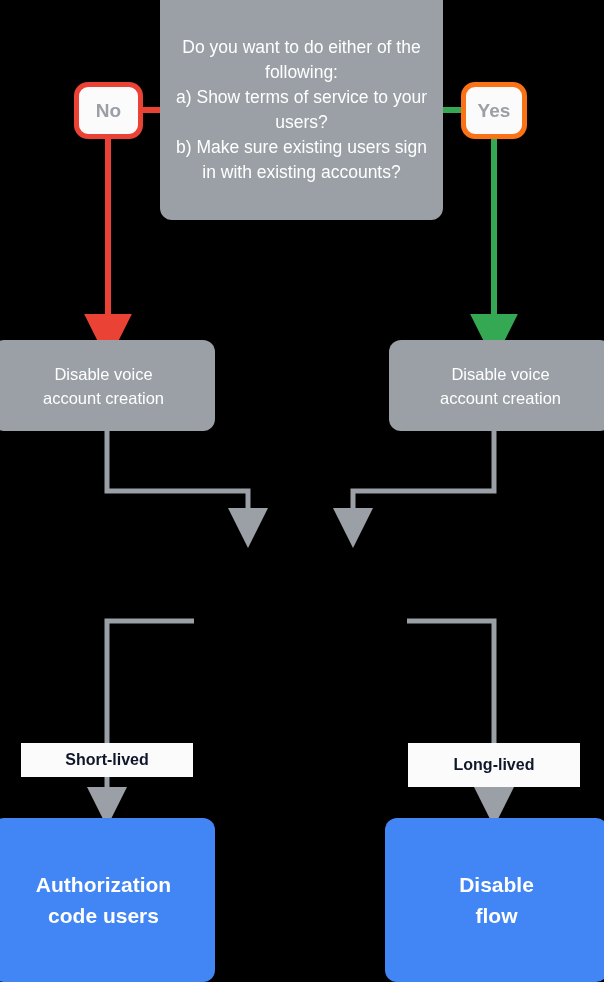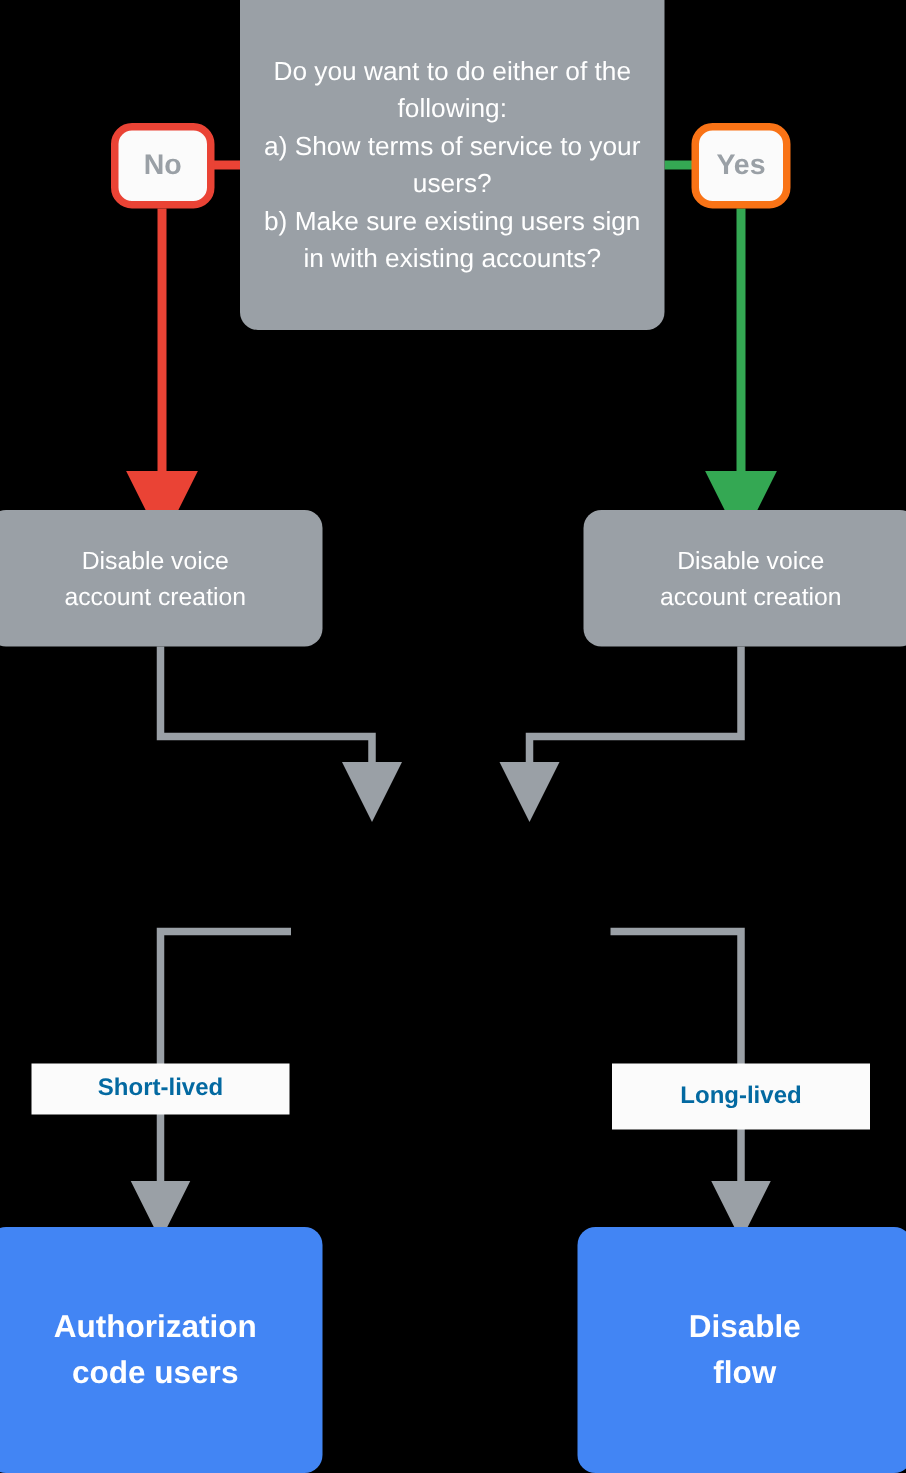--- a/index.html
+++ b/index.html
@@ -63,23 +63,24 @@
   .badge-yes {
     border: 5px solid #f97316;
   }
   .edge-label {
     position: absolute;
     box-sizing: border-box;
     display: flex;
     align-items: center;
     justify-content: center;
     background: #fbfbfb;
-    color: #0369a1;
+    color: #0f172a;
     font-weight: bold;
     z-index: 3;
+    margin-top: 34px;
   }
 
   
   #q1 {
     left: 160px; top: 0px; width: 283px; height: 220px;
     border-radius: 0 0 12px 12px;
     font-size: 17.5px;
     line-height: 25px;
     padding: 0 14px;
   }

